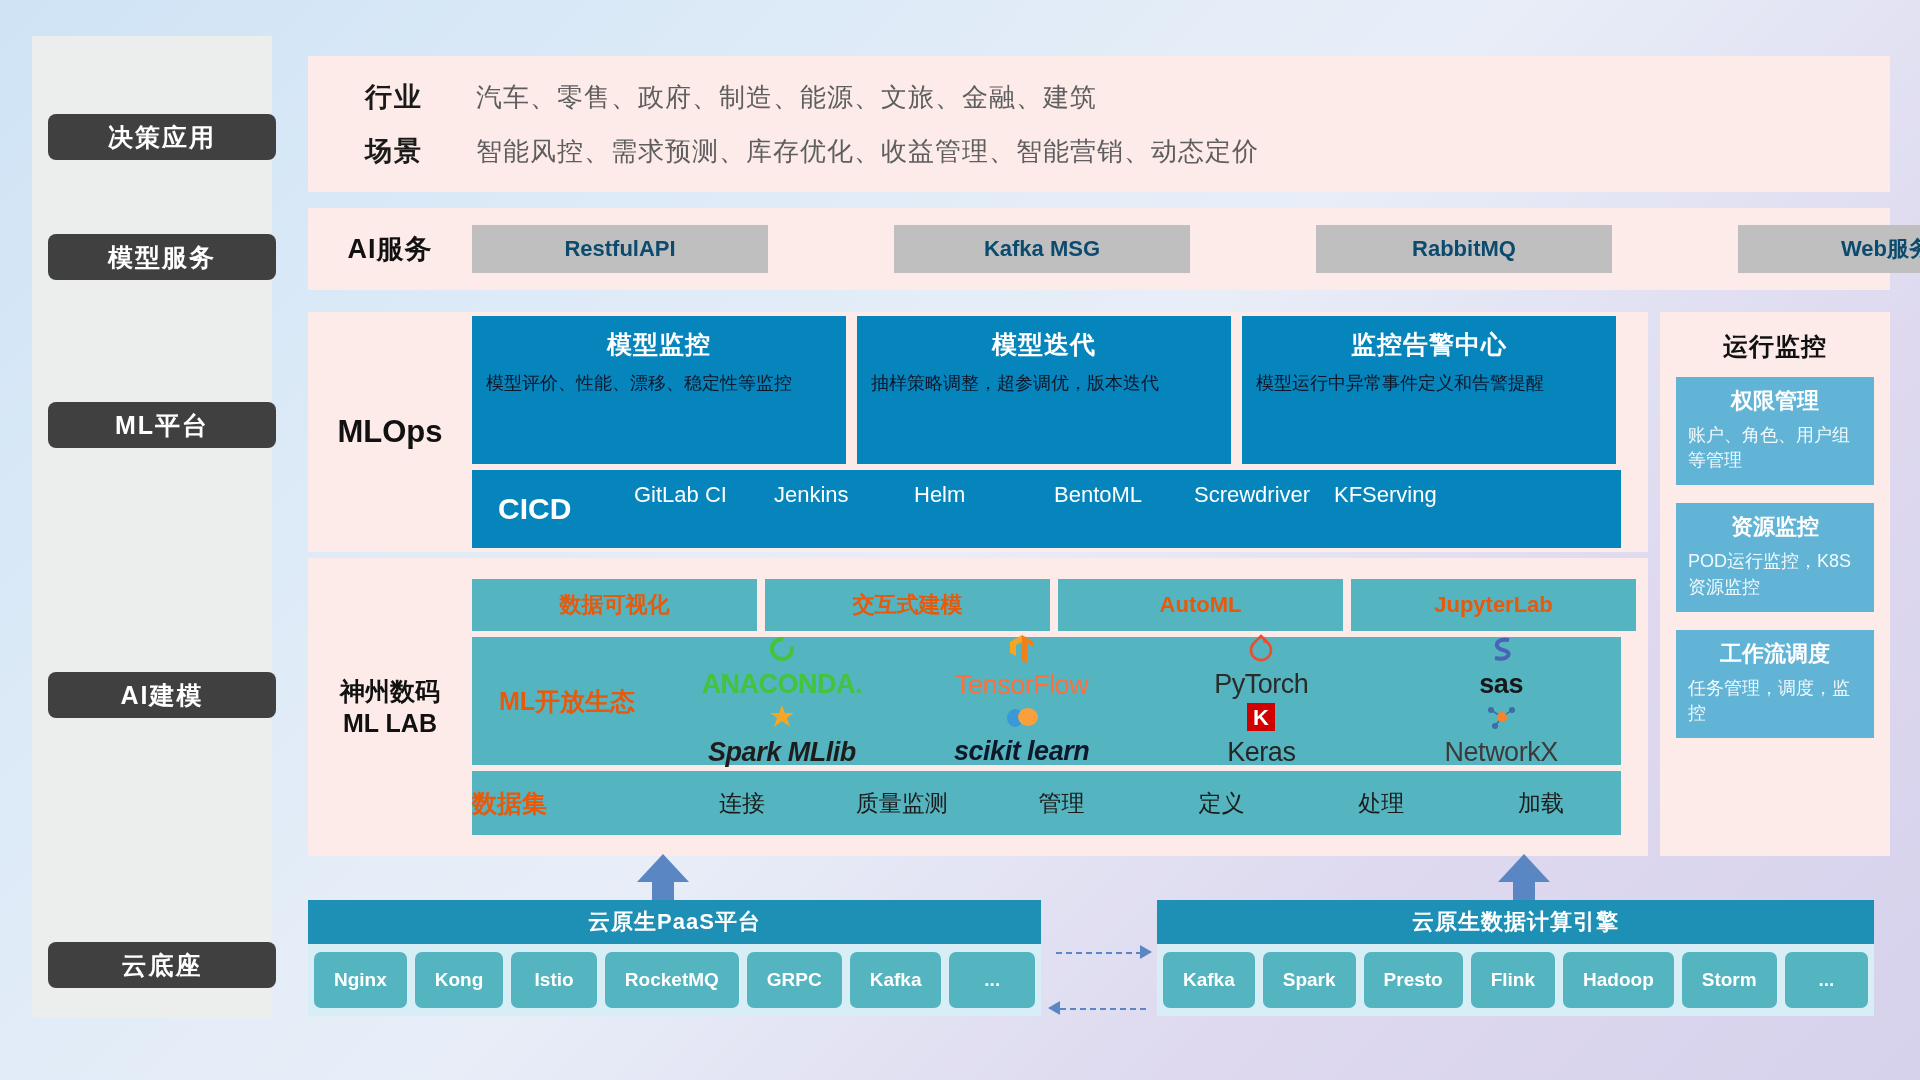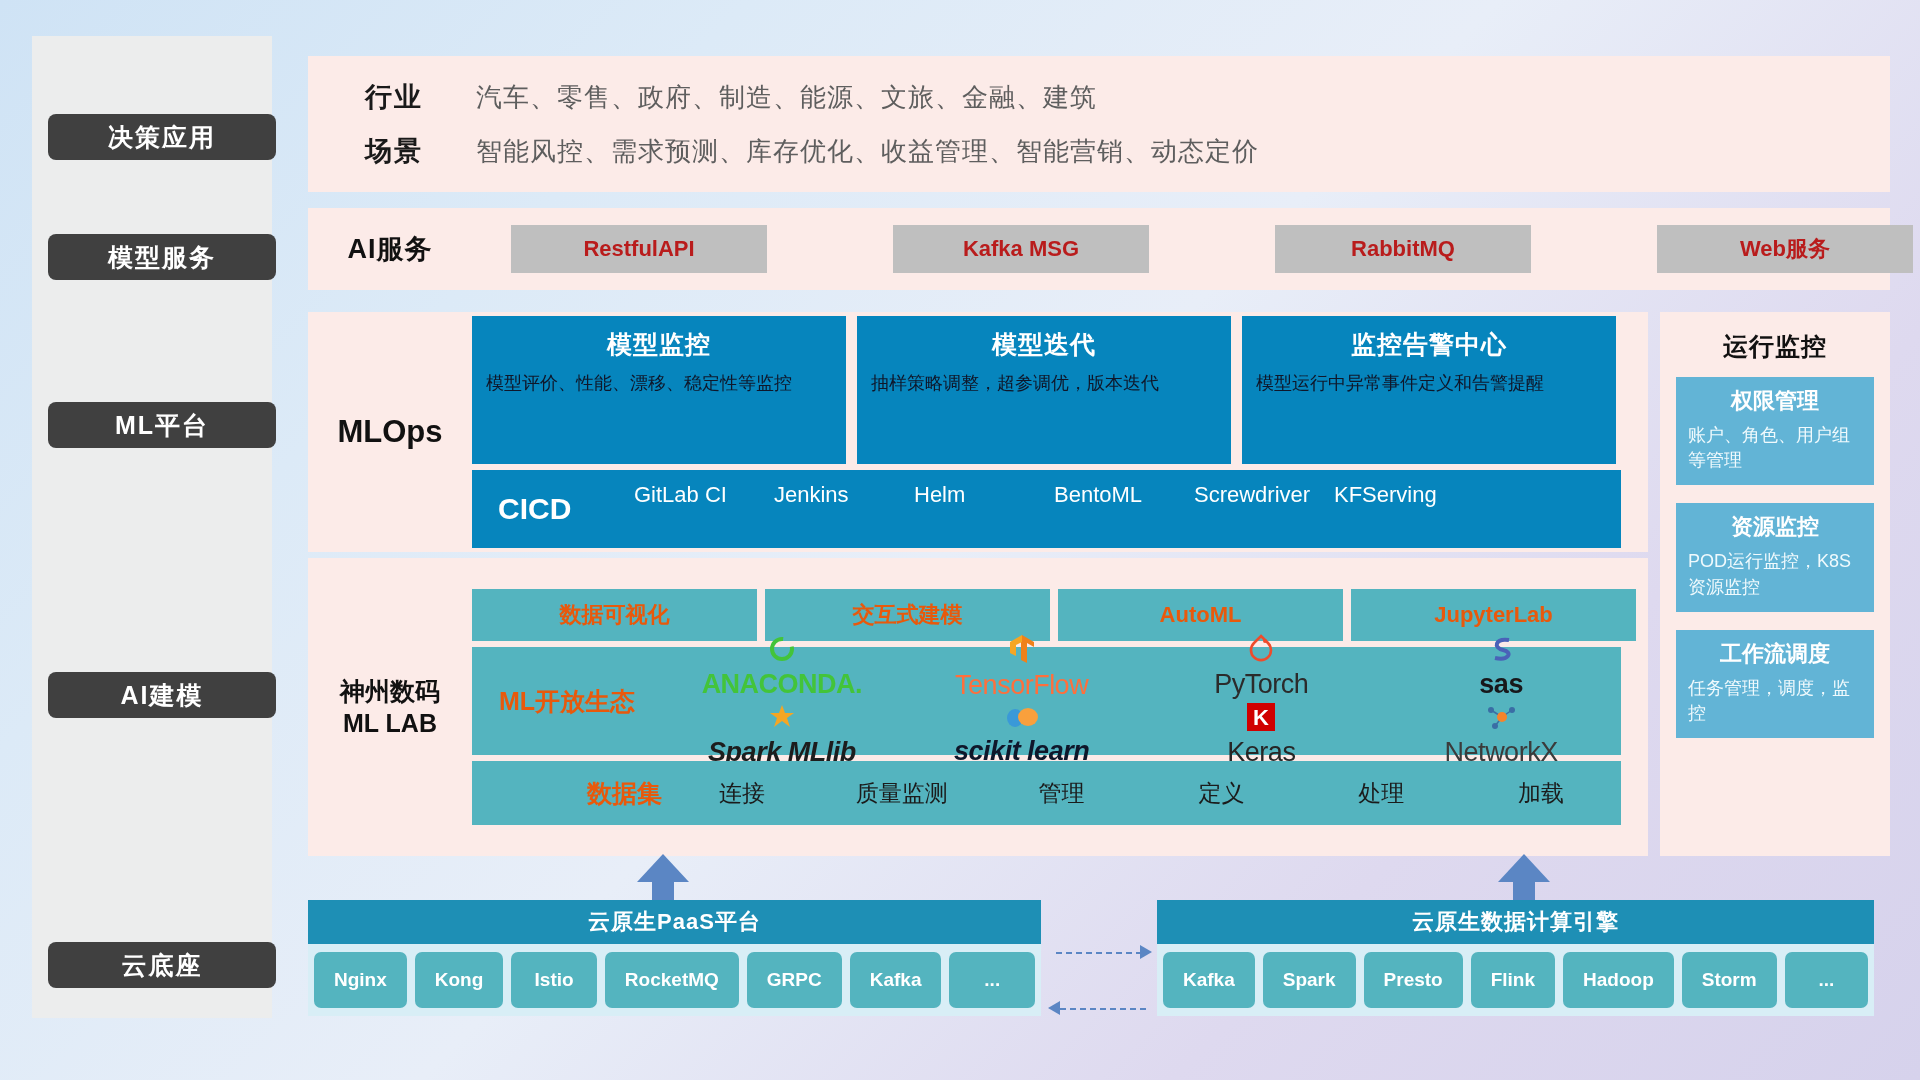--- a/index.html
+++ b/index.html
@@ -38,28 +38,28 @@
   
   #row-apps { left: 308px; top: 56px; width: 1582px; height: 136px; padding: 14px 4px; }
   .kv-row { display: flex; align-items: center; height: 54px; }
   .kv-key {
     width: 164px; text-align: center; font-size: 27px; font-weight: bold; color: #1a1a1a;
     letter-spacing: 2px; flex: none;
   }
   .kv-val { font-size: 26px; color: #5e5e5e; letter-spacing: 1px; }
 
   
-  #row-service { left: 308px; top: 208px; width: 1582px; height: 82px; display: flex; align-items: center; gap: 39px; }
+  #row-service { left: 308px; top: 208px; width: 1582px; height: 82px; display: flex; align-items: center; }
   .svc-label {
     width: 164px; text-align: center; font-size: 27px; font-weight: bold; color: #111; flex: none;
     letter-spacing: 1px;
   }
   .svc-chips { display: flex; gap: 126px; }
   .svc-chip {
-    width: 256px; height: 48px; background: #bfbfbf; color: #b91c1c;
+    width: 296px; height: 48px; background: #bfbfbf; color: #0c4a6e;
     font-size: 22px; font-weight: bold;
     display: flex; align-items: center; justify-content: center;
   }
 
   
   #row-mlops { left: 308px; top: 312px; width: 1340px; height: 240px; display: flex; align-items: center; }
   .mlops-label {
     width: 164px; text-align: center; font-size: 31px; font-weight: bold; color: #111; flex: none;
   }
   .mlops-stack { display: flex; flex-direction: column; gap: 6px; }
@@ -87,32 +87,32 @@
     line-height: 1.3;
   }
   .lab-stack { display: flex; flex-direction: column; gap: 6px; }
   .lab-tabs { display: flex; gap: 8px; }
   .lab-tab {
     width: 285px; height: 52px; background: #54b4bf; color: #e8590c;
     font-size: 22px; font-weight: bold;
     display: flex; align-items: center; justify-content: center;
   }
   .eco-row {
-    width: 1149px; height: 108px; background: #54b4bf;
+    width: 1149px; height: 128px; background: #54b4bf;
     display: flex; align-items: center;
   }
   .eco-label { width: 190px; flex:none; color: #e8590c; font-size: 25px; font-weight: bold; text-align:center;}
   .logo-grid { flex: 1; display: grid; grid-template-columns: repeat(4, 1fr); grid-template-rows: 1fr 1fr; align-items: center; justify-items: center; }
   .logo { display: flex; align-items: center; gap: 5px; flex-direction: column; }
   .logo-txt { font-size: 27px; letter-spacing: -0.5px; }
 
   .ds-row {
     width: 1149px; height: 64px; background: #54b4bf; display: flex; align-items: center;
   }
-  .ds-label { width: 190px; flex:none; color: #e8590c; font-size: 25px; font-weight: bold; text-align:right;}
+  .ds-label { width: 190px; flex:none; color: #e8590c; font-size: 25px; font-weight: bold; text-align:left;}
   .ds-items { flex:1; display: flex; }
   .ds-item { flex:1; text-align:center; font-size: 23px; color: #1b1b1b;}
 
   
   #col-monitor { left: 1660px; top: 312px; width: 230px; height: 544px; padding: 10px 16px; }
   .mon-title { text-align:center; font-size: 25px; font-weight: bold; color:#111; margin: 8px 0 14px; letter-spacing:1px;}
   .mon-card { background: #62b4d6; color: #fff; padding: 9px 12px 12px; margin-bottom: 18px; }
   .mon-card h5 { font-size: 22px; font-weight: bold; text-align:center; margin-bottom: 7px; }
   .mon-card p { font-size: 18px; line-height: 1.4; color: #f0fafd; }
 

